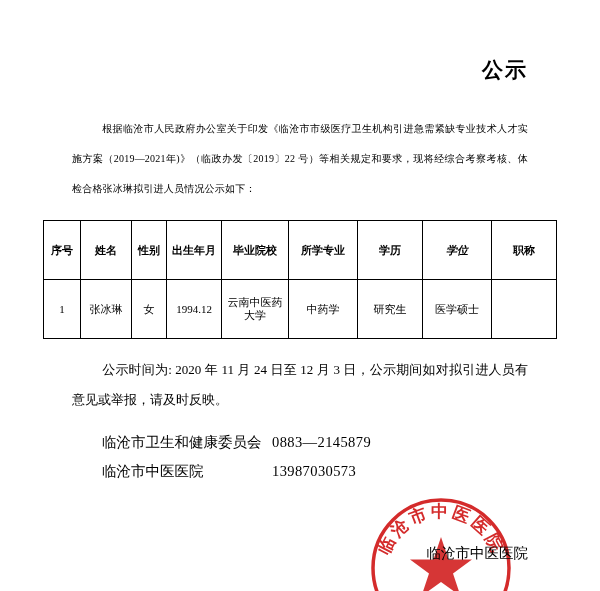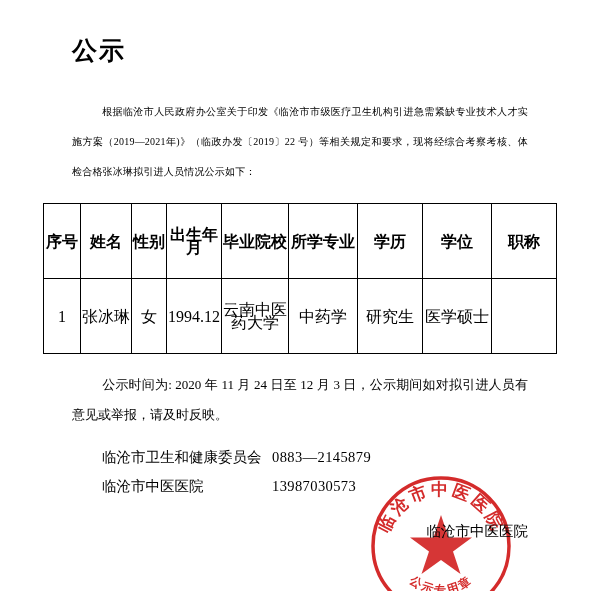--- a/index.html
+++ b/index.html
@@ -16,25 +16,25 @@
     overflow: hidden;
   }
   .page {
     position: relative;
     width: 600px;
     height: 591px;
     box-sizing: border-box;
     padding: 0 72px;
   }
   .doc-title {
-    text-align: left;
-    font-size: 25px;
+    text-align: right;
+    font-size: 21px;
     font-weight: bold;
     letter-spacing: 2px;
-    margin-top: 34px;
+    margin-top: 56px;
     margin-bottom: 0;
   }
   .body-text {
     margin-top: 30px;
     font-size: 10px;
     line-height: 30px;
     text-align: justify;
     letter-spacing: 0.2px;
   }
   .body-text .indent {
@@ -49,40 +49,40 @@
   table.info-table {
     border-collapse: collapse;
     width: 436px;
     table-layout: fixed;
   }
   table.info-table th,
   table.info-table td {
     border: 1px solid #000;
     text-align: center;
     vertical-align: middle;
-    font-size: 16px;
+    font-size: 11px;
     line-height: 13px;
-    padding: 20px 1px;
+    padding: 12px 1px;
     font-weight: normal;
   }
   table.info-table thead th {
     font-weight: bold;
     height: 34px;
   }
   table.info-table tbody td {
     height: 34px;
   }
   .col-no { width: 34px; }
   .col-name { width: 48px; }
   .col-sex { width: 32px; }
   .col-birth { width: 52px; }
   .col-school { width: 64px; }
   .col-major { width: 66px; }
   .col-edu { width: 62px; }
-  .col-degree { width: 66px; }
+  .col-degree { width: 66px; font-style: italic; }
   .col-title { width: 62px; }
 
   .after-table {
     margin-top: 16px;
     font-size: 13px;
     line-height: 30px;
     text-align: justify;
   }
   .after-table .indent {
     display: inline-block;

